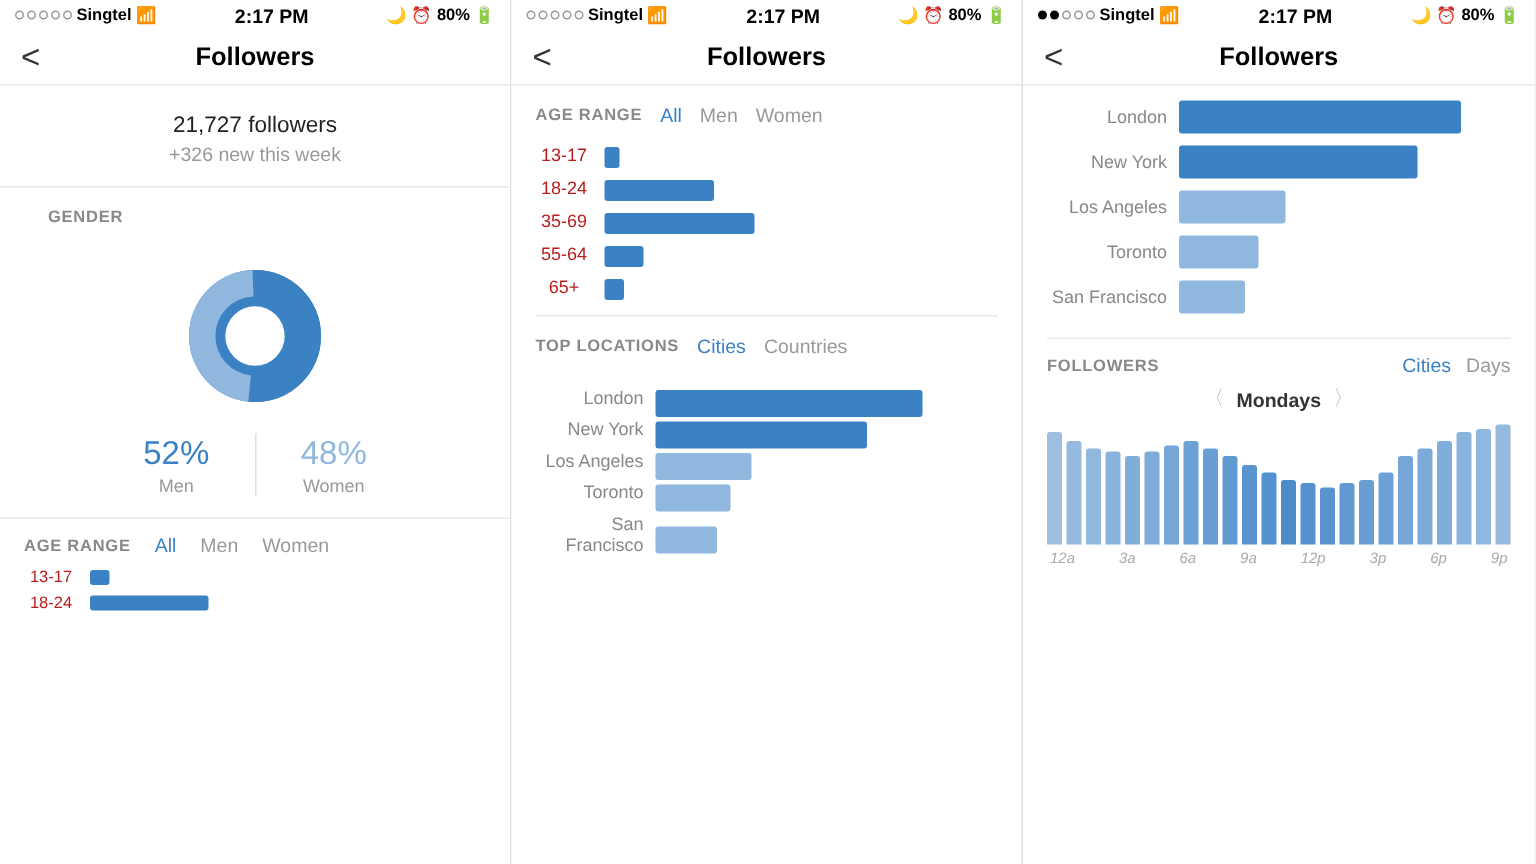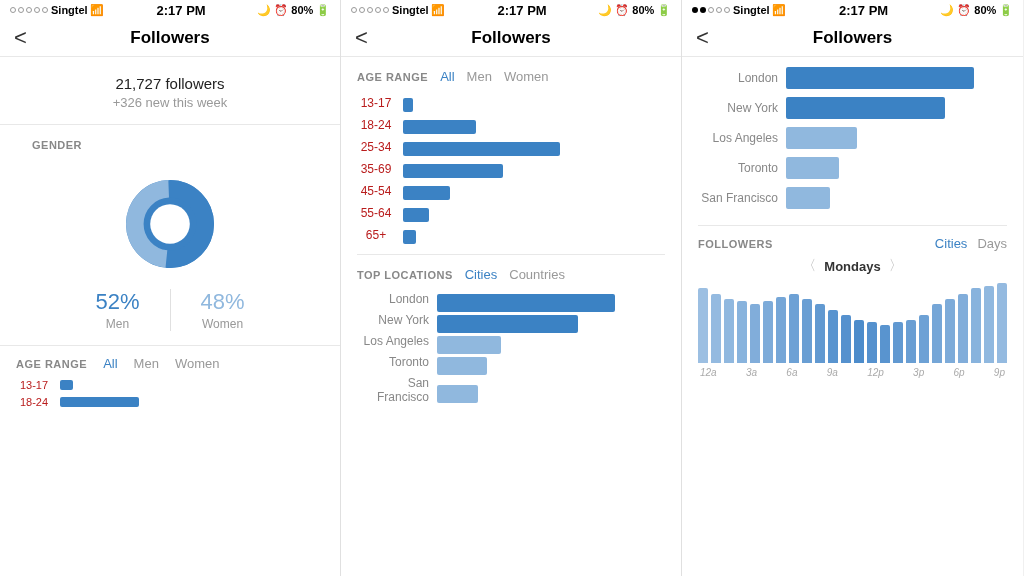--- a/index.html
+++ b/index.html
@@ -206,21 +206,21 @@
     }
     .divider-line {
       height: 1px;
       background: #e8e8e8;
       margin: 12px 0;
     }
     .top-locations-header {
       display: flex;
       align-items: center;
       gap: 12px;
-      margin-bottom: 10px;
+      margin-bottom: 20px;
     }
     .top-loc-label {
       font-size: 11px;
       font-weight: 700;
       color: #888;
       letter-spacing: 0.5px;
     }
     .loc-bars .age-row {
       margin-bottom: 7px;
     }
@@ -461,35 +461,23 @@
             <div class="age-bar-fill" style="width:4%;height:14px"></div>
           </div>
       </div>
       <div class="age-row">
         <span class="age-label">18-24</span>
         <div class="age-bar-track">
             <div class="age-bar-fill" style="width:28%;height:14px"></div>
           </div>
       </div>
       <div class="age-row">
-        <span class="age-label">25-34</span>
-        <div class="age-bar-track">
-            <div class="age-bar-fill" style="width:60%;height:14px"></div>
-          </div>
-      </div>
-      <div class="age-row">
         <span class="age-label">35-69</span>
         <div class="age-bar-track">
             <div class="age-bar-fill" style="width:38%;height:14px"></div>
-          </div>
-      </div>
-      <div class="age-row">
-        <span class="age-label">45-54</span>
-        <div class="age-bar-track">
-            <div class="age-bar-fill" style="width:18%;height:14px"></div>
           </div>
       </div>
       <div class="age-row">
         <span class="age-label">55-64</span>
         <div class="age-bar-track">
             <div class="age-bar-fill" style="width:10%;height:14px"></div>
           </div>
       </div>
       <div class="age-row">
         <span class="age-label">65+</span>

